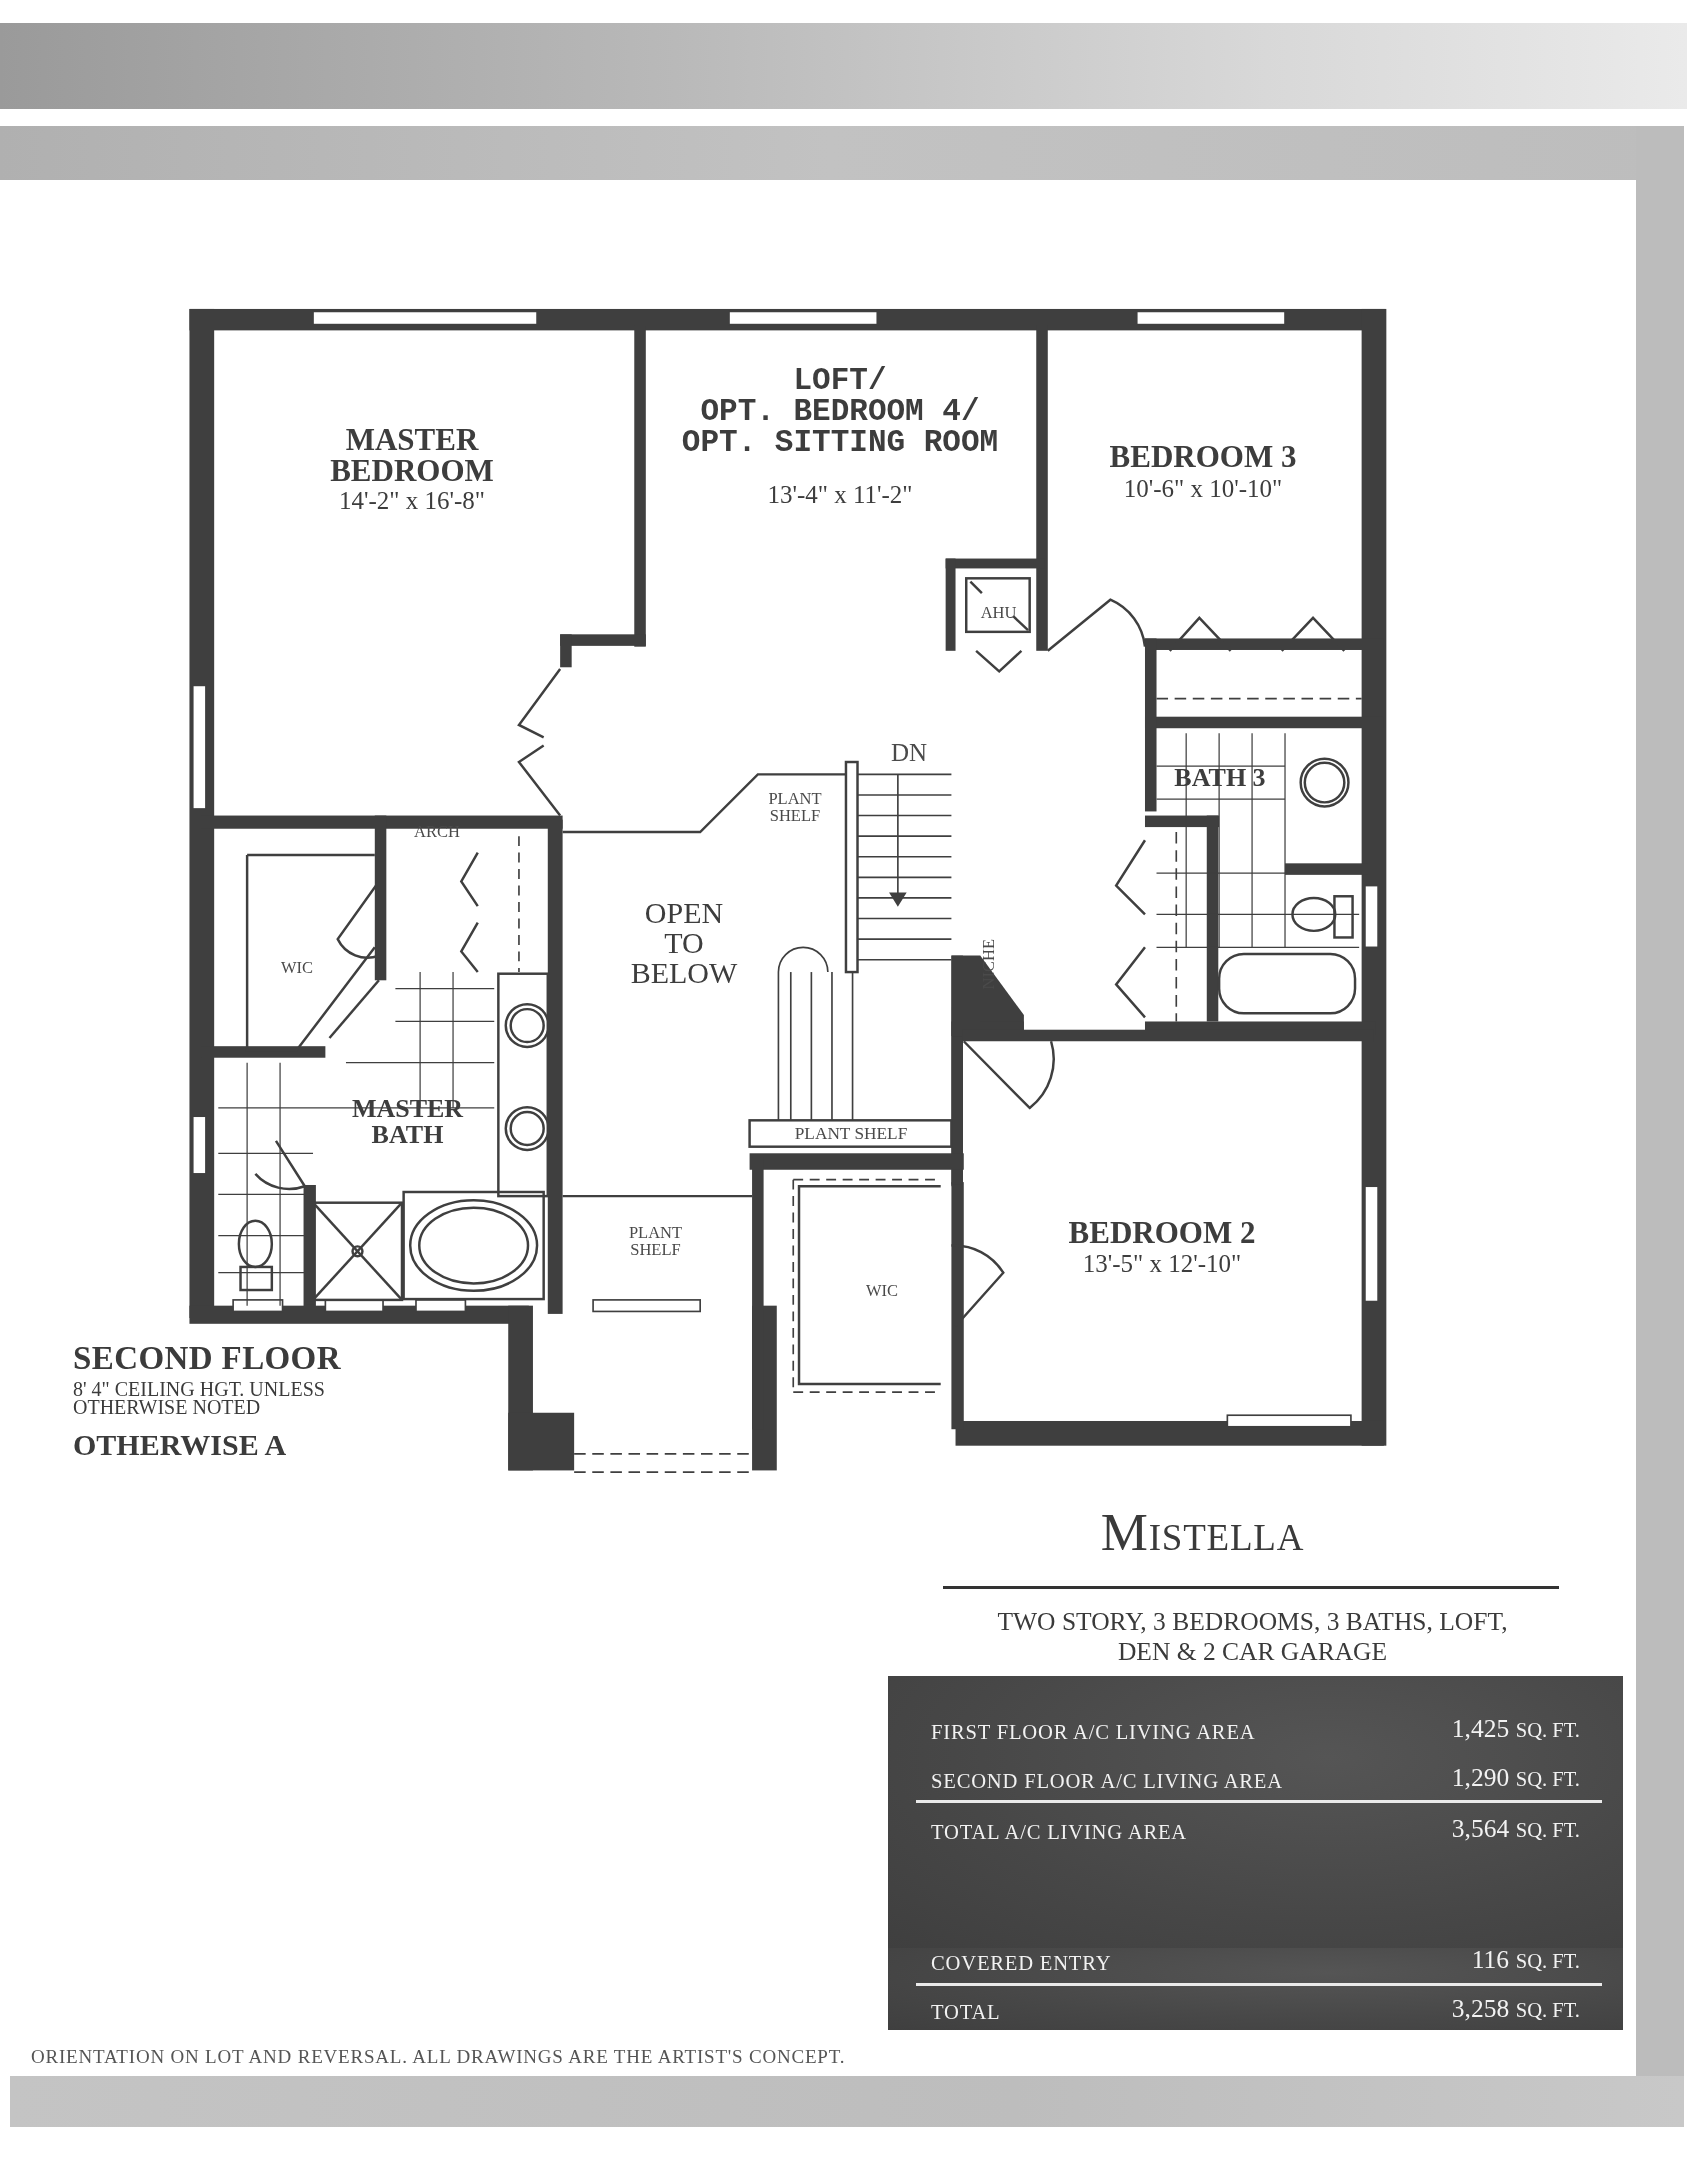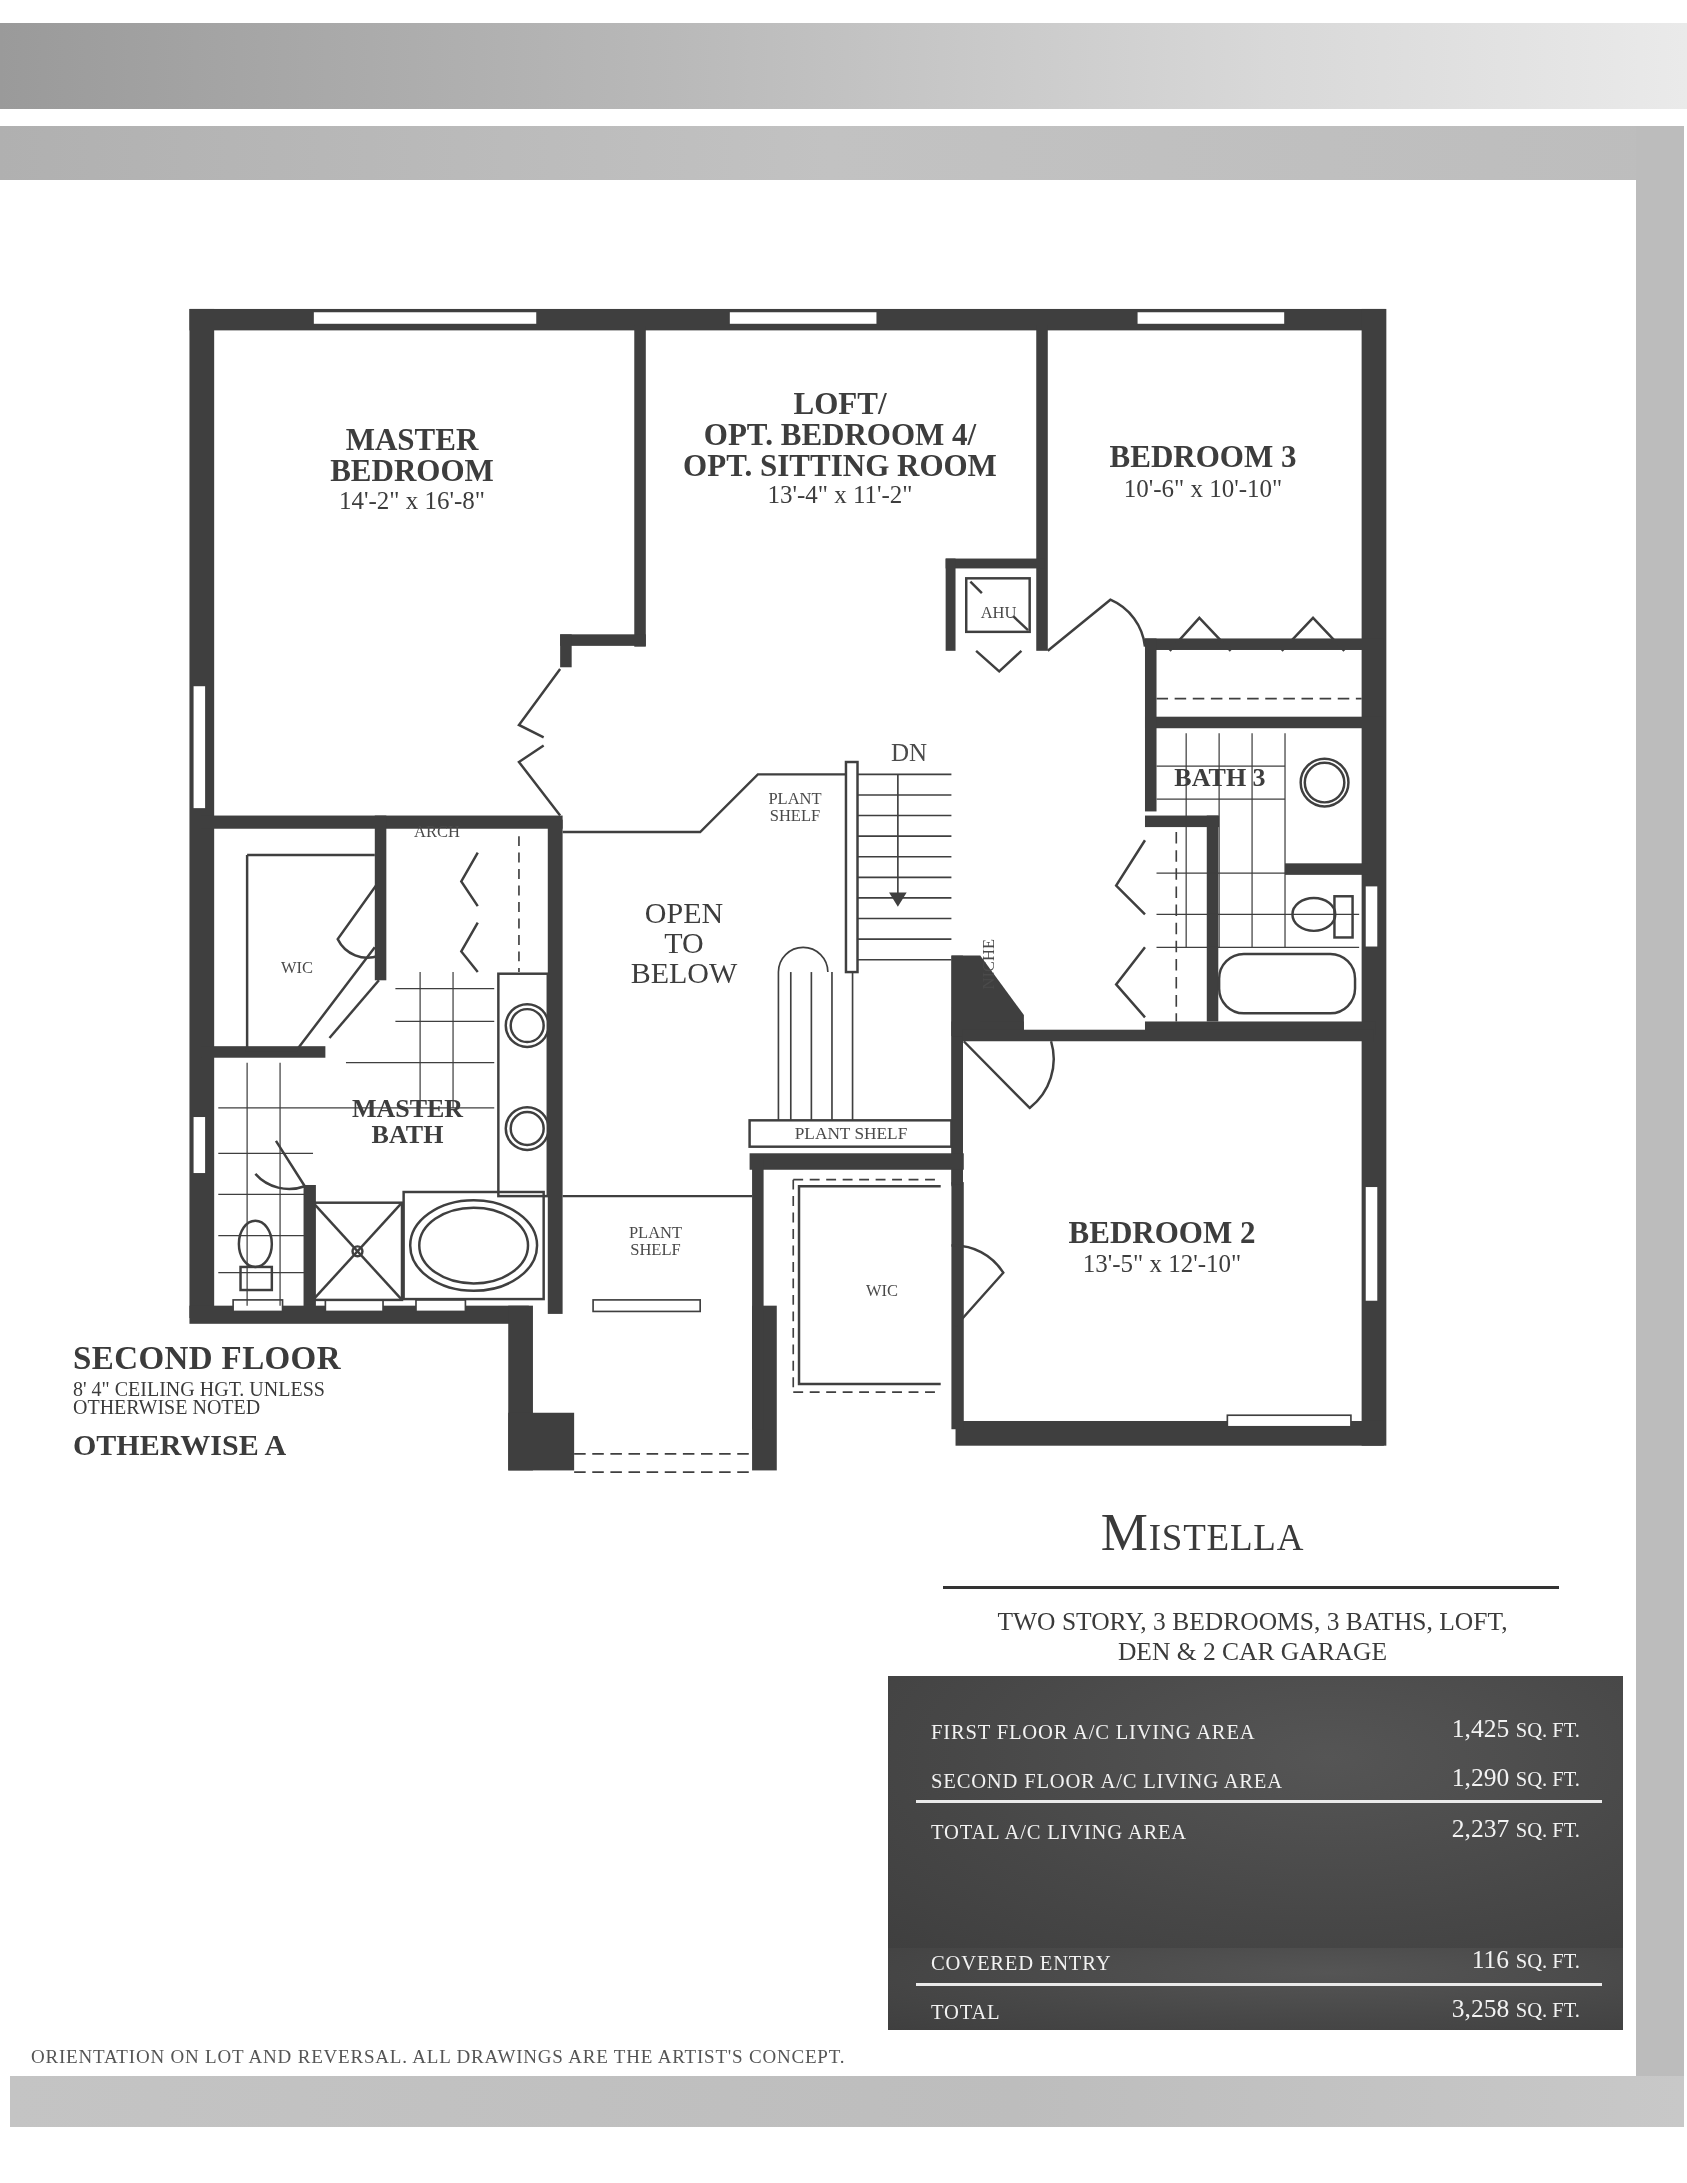--- a/index.html
+++ b/index.html
@@ -246,21 +246,21 @@
     <line x1="697" y1="1787" x2="913" y2="1787" stroke-dasharray="14 8" stroke-width="2"></line>
   </g>
 </svg>
 
 <div class="room-label" style="left:305px; top:424px; width:214px; font-size:31px;">
   <div>MASTER</div>
   <div>BEDROOM</div>
 </div>
 <div class="room-dim" style="left:305px; top:488px; width:214px; font-size:25px;">14'-2" x 16'-8"</div>
 
-<div class="room-label" style="left:634px; top:388px; width:412px; font-size:31px;">
+<div class="room-label" style="left:634px; top:365px; width:412px; font-size:31px;font-family:Liberation Mono, monospace;">
   <div>LOFT/</div>
   <div>OPT. BEDROOM 4/</div>
   <div>OPT. SITTING ROOM</div>
 </div>
 <div class="room-dim" style="left:634px; top:482px; width:412px; font-size:25px;">13'-4" x 11'-2"</div>
 
 <div class="room-label" style="left:1063px; top:441px; width:280px; font-size:31px;">BEDROOM 3</div>
 <div class="room-dim" style="left:1063px; top:476px; width:280px; font-size:25px;">10'-6" x 10'-10"</div>
 
 <div class="room-label" style="left:1022px; top:1217px; width:280px; font-size:31px;">BEDROOM 2</div>
@@ -314,21 +314,21 @@
     <span class="area-label">FIRST FLOOR A/C LIVING AREA</span>
     <span class="area-value"><span>1,425</span><span class="unit">SQ. FT.</span></span>
   </div>
   <div class="area-row" style="top:77px;">
     <span class="area-label">SECOND FLOOR A/C LIVING AREA</span>
     <span class="area-value"><span>1,290</span><span class="unit">SQ. FT.</span></span>
   </div>
   <div class="area-rule" style="top:124px;"></div>
   <div class="area-row" style="top:128px;">
     <span class="area-label">TOTAL A/C LIVING AREA</span>
-    <span class="area-value"><span>2,237</span><span class="unit">SQ. FT.</span></span>
+    <span class="area-value"><span>3,564</span><span class="unit">SQ. FT.</span></span>
   </div>
 
 </div>
 <div class="area-box" style="top:1948px; height:82px;">
   <div class="area-row" style="top:-13px;">
     <span class="area-label">COVERED ENTRY</span>
     <span class="area-value"><span>116</span><span class="unit">SQ. FT.</span></span>
   </div>
   <div class="area-rule" style="top:35px;"></div>
   <div class="area-row" style="top:36px;">

